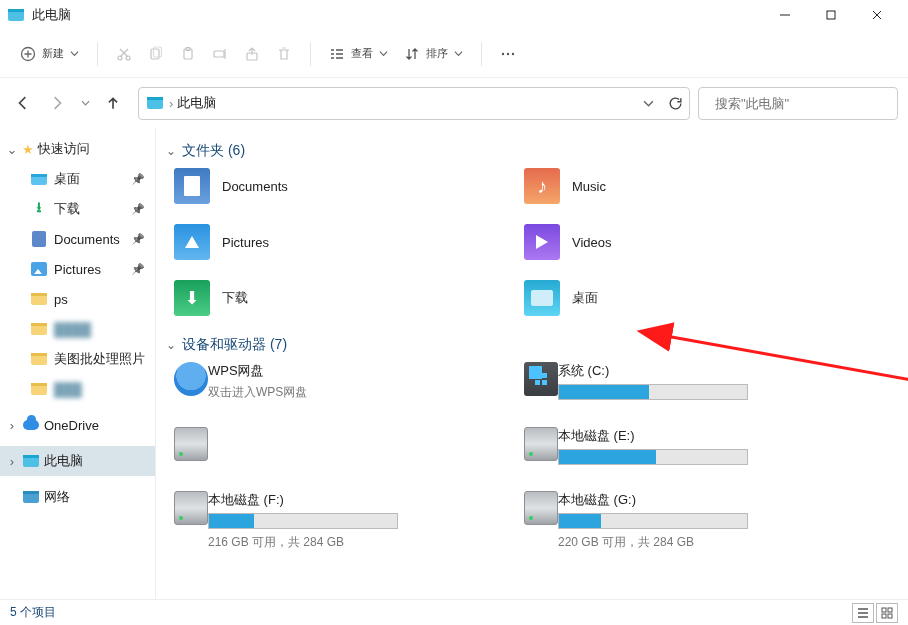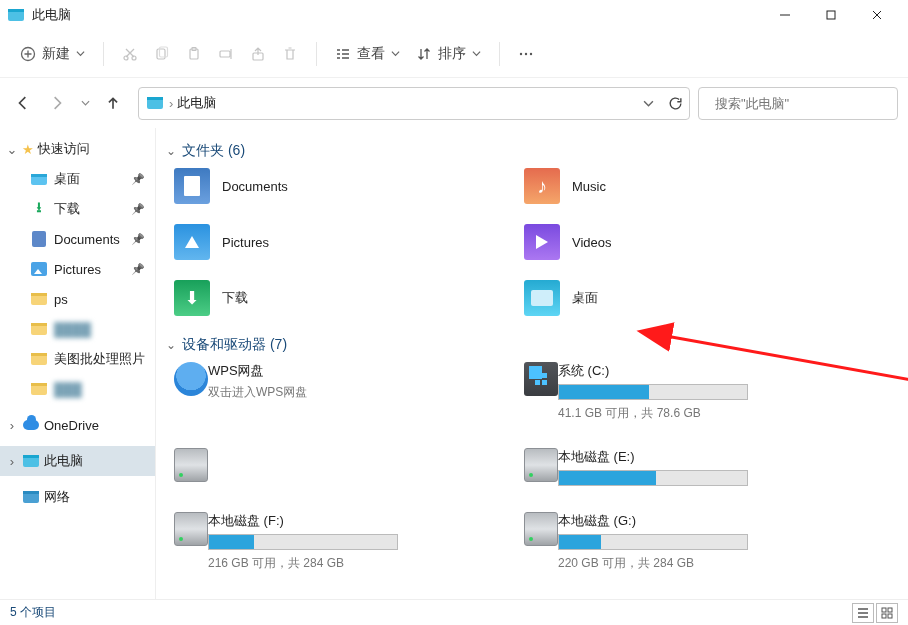--- a/index.html
+++ b/index.html
@@ -17,21 +17,21 @@
   .titlebar { height:30px; display:flex; align-items:center; padding:0 8px; }
   .titlebar .app-icon { width:16px; height:12px; background:#4dc0e5; border-top:3px solid #1aa6d0; margin-right:8px; border-radius:0 0 2px 2px;}
   .titlebar .title { flex:1; font-size:13px; }
   .win-controls { display:flex; }
   .win-btn { width:46px; height:30px; display:flex; align-items:center; justify-content:center; font-size:12px; font-family:inherit;}
   .win-btn svg{width:10px;height:10px;}
   
   .toolbar { height:48px; display:flex; align-items:center; padding:0 6px; gap:0; border-bottom:1px solid #f0f0f0;}
   .toolbar .group { display:flex; align-items:center; padding:0 6px; }
   .toolbar .sep { width:1px; height:24px; background:#e5e5e5; margin:0 4px;}
-  .toolbtn { display:flex; align-items:center; gap:6px; padding:6px 8px; border-radius:4px; color:#444; font-size:14px;}
+  .toolbtn { display:flex; align-items:center; gap:6px; padding:6px 8px; border-radius:4px; color:#444; font-size:11px;}
   .toolbtn svg{width:16px;height:16px;}
   .toolbtn.muted svg{opacity:.5;}
   
   .navrow { height:50px; display:flex; align-items:center; padding:0 10px 0 6px; gap:8px; }
   .nav-arrows { display:flex; align-items:center; gap:4px; padding:0 2px;}
   .nav-arrows .nbtn { width:30px; height:30px; display:flex; align-items:center; justify-content:center; border-radius:4px;}
   .nav-arrows svg{width:14px;height:14px;}
   .addressbar {
     flex:1; height:33px; border:1px solid #ccc; border-radius:4px;
     display:flex; align-items:center; padding:0 6px 0 8px; gap:6px;
@@ -409,21 +409,20 @@
               <rect x="10" y="3" width="5" height="5"></rect>
               <rect x="3" y="10" width="5" height="5"></rect>
               <rect x="10" y="10" width="5" height="5"></rect>
             </svg>
           </div>
           <div class="dinfo">
             <div class="dname">系统 (C:)</div>
             <div class="dbar">
               <div class="fill" style="width: 47.7099%;"></div>
             </div>
-            <div class="dstat">41.1 GB 可用，共 78.6 GB</div>
           </div>
         </div>
         <div class="drive">
           <div class="dicon dicon-disk"></div>
         </div>
         <div class="drive">
           <div class="dicon dicon-disk"></div>
           <div class="dinfo">
             <div class="dname">本地磁盘 (E:)</div>
             <div class="dbar">

